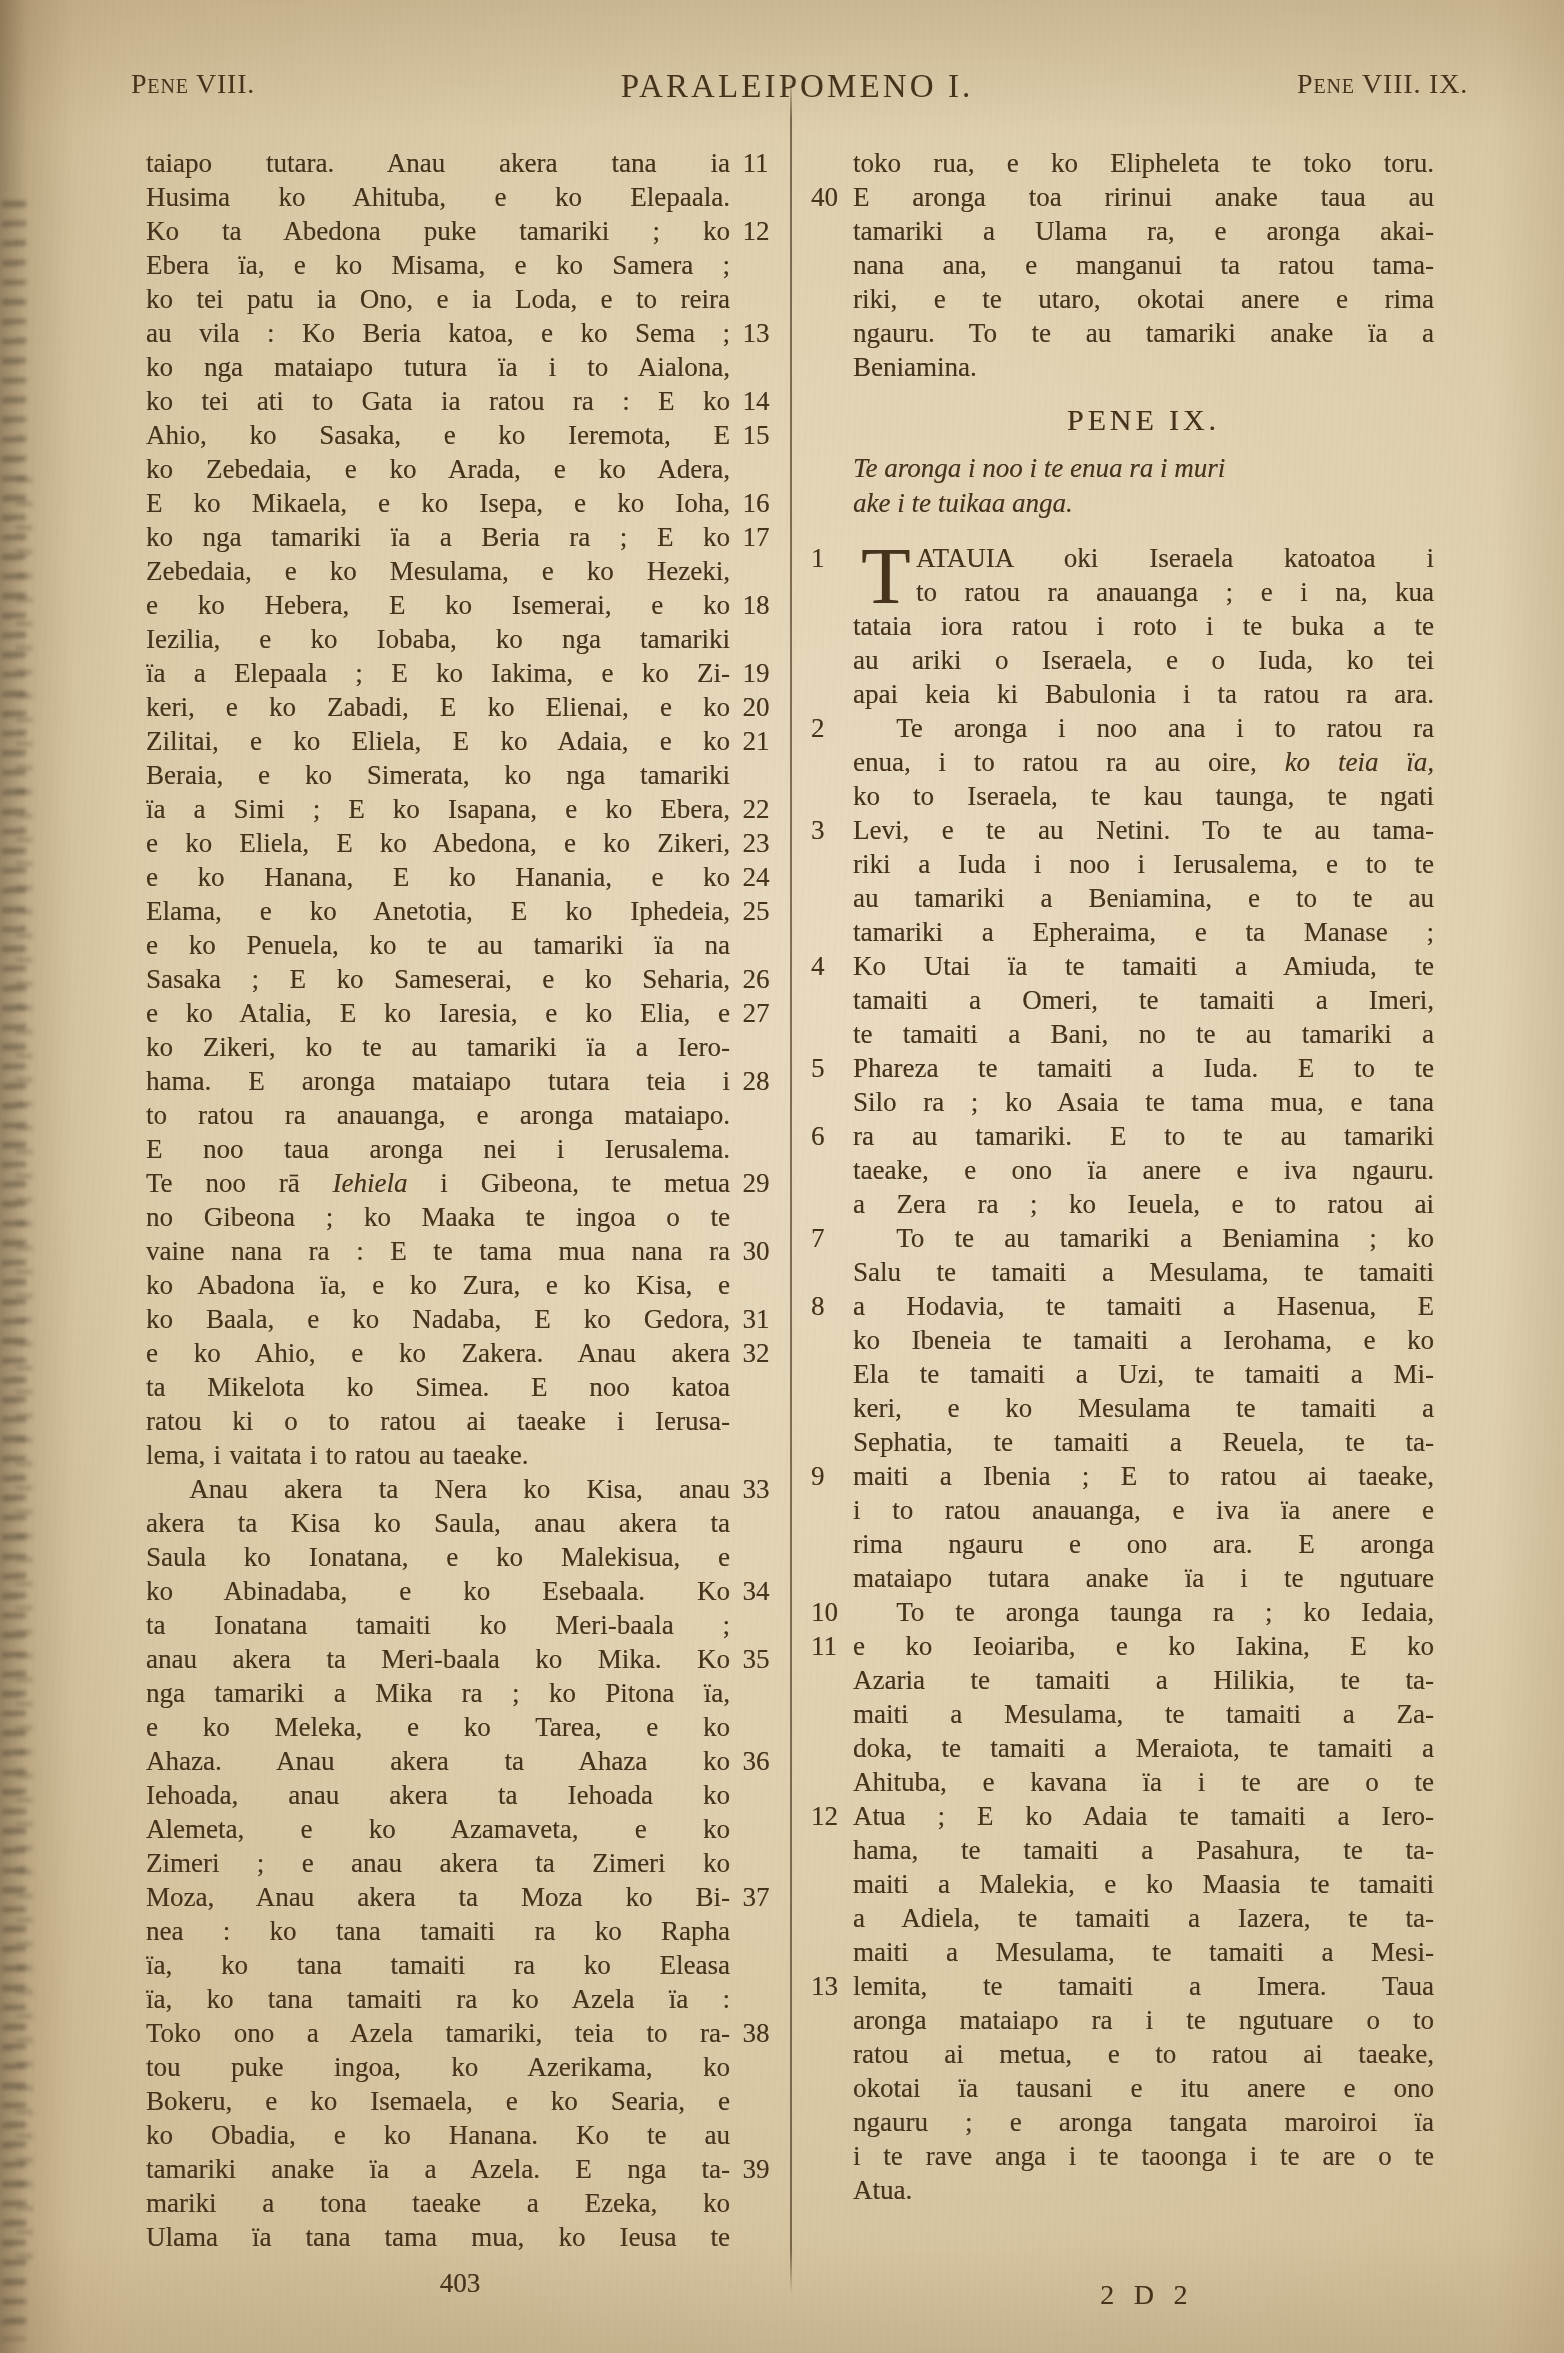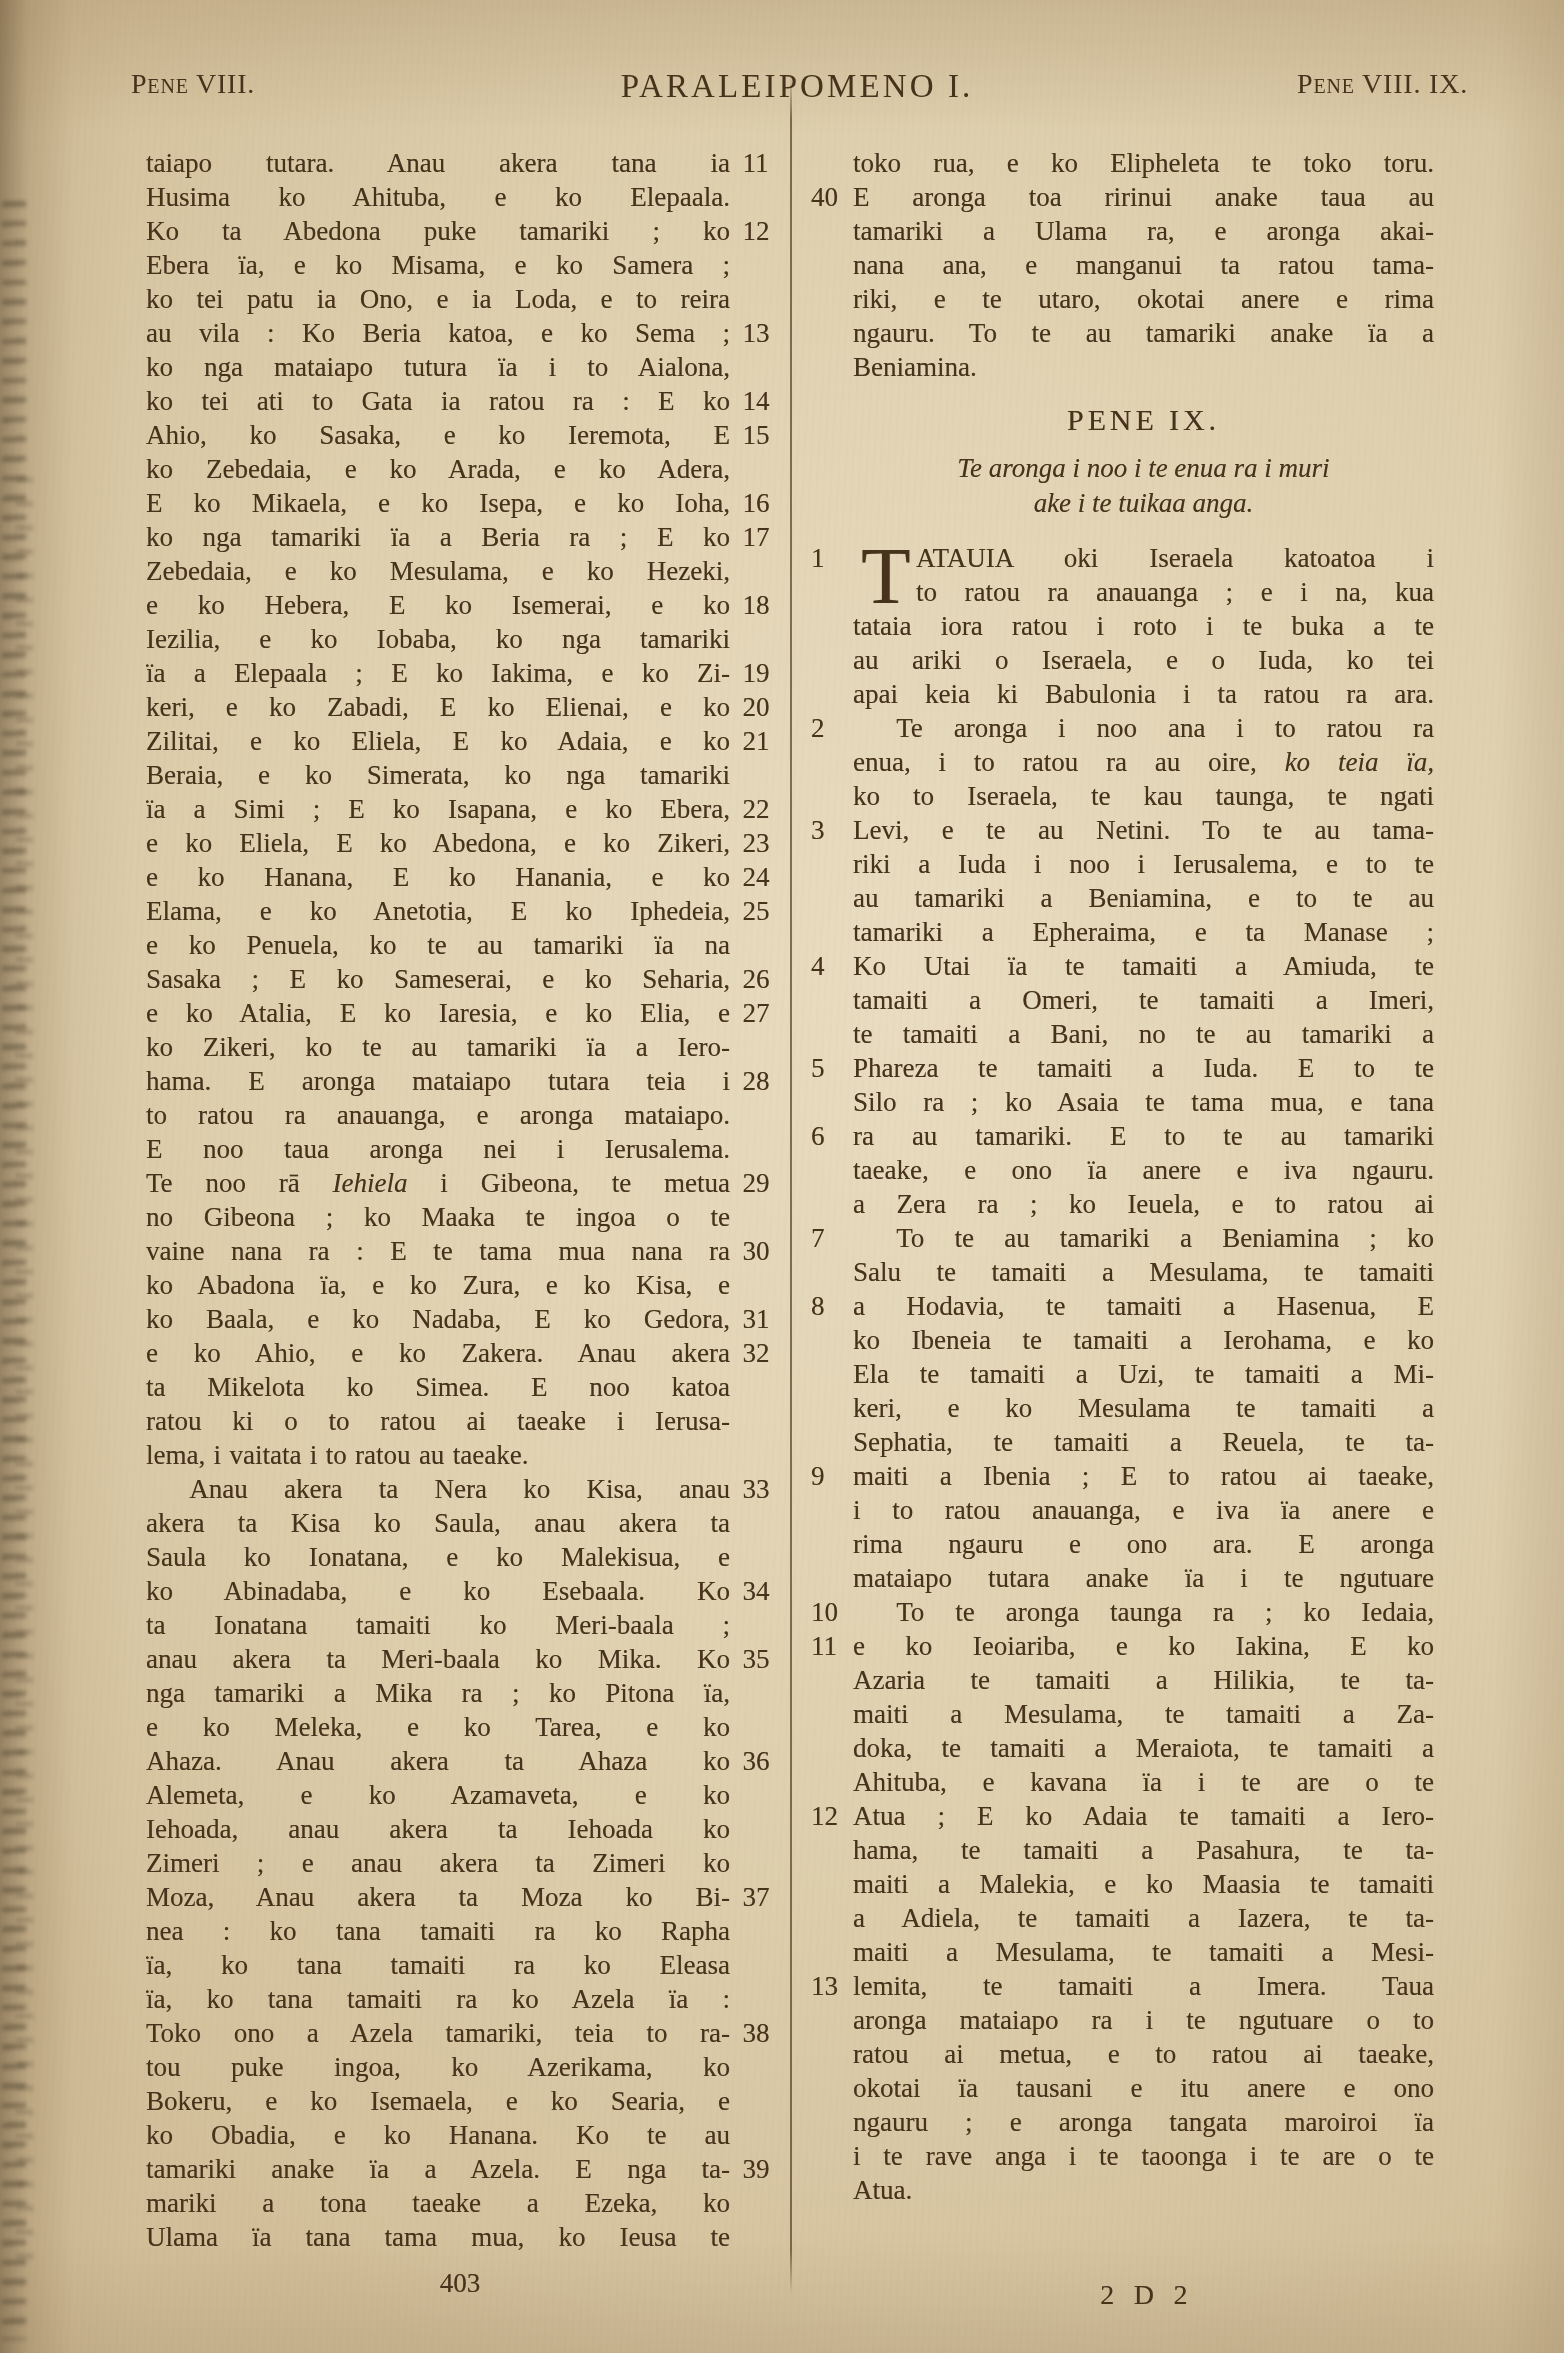--- a/index.html
+++ b/index.html
@@ -42,21 +42,21 @@
     text-shadow:0.2px 0.2px 0.4px rgba(73,52,30,.45);}
   .txt.end{text-align-last:left;}
   .txt.ind{text-indent:1.6em;}
   .num{font-size:27px;line-height:34px;text-shadow:0.2px 0.2px 0.4px rgba(73,52,30,.45);}
   .row-l .num{padding-left:12.5px;}
   .row-r .num{padding-left:3.1px;}
 
   .chapter-heading{margin:15.6px 0 0 45px;width:581px;text-align:center;
     font-size:30px;line-height:39px;letter-spacing:3.9px;
     text-shadow:0.2px 0.2px 0.4px rgba(73,52,30,.45);}
-  .chapter-subtitle{margin:12.5px 0 0 45px;width:581px;text-align:center;
+  .chapter-subtitle{margin:12.5px 0 0 45px;width:581px;text-align:left;
     font-style:italic;font-size:27px;line-height:35px;
     text-shadow:0.2px 0.2px 0.4px rgba(73,52,30,.45);}
   .drop-wrap{position:relative;margin-top:20.3px;}
   .cap{position:absolute;left:53px;top:-1.6px;font-size:81px;line-height:72px;
     text-shadow:0.4px 0.4px 0.6px rgba(73,52,30,.5);}
   .txt.vdrop{padding-left:63px;}
   .txt i, .txt em{font-style:italic;margin-top:41px;}
 
   .page-num{position:absolute;left:460px;top:2268px;transform:translateX(-50%);
     font-size:27px;text-shadow:0.2px 0.2px 0.4px rgba(73,52,30,.45);text-align:right;}
@@ -266,25 +266,25 @@
       </div>
       <div class="row row-l">
         <span class="txt">e ko Meleka, e ko Tarea, e ko</span>
         <span class="num"></span>
       </div>
       <div class="row row-l">
         <span class="txt">Ahaza.  Anau akera ta Ahaza ko</span>
         <span class="num">36</span>
       </div>
       <div class="row row-l">
+        <span class="txt">Iehoada, anau akera ta Iehoada ko</span>
+        <span class="num"></span>
+      </div>
+      <div class="row row-l">
         <span class="txt">Alemeta, e ko Azamaveta, e ko</span>
-        <span class="num"></span>
-      </div>
-      <div class="row row-l">
-        <span class="txt">Iehoada, anau akera ta Iehoada ko</span>
         <span class="num"></span>
       </div>
       <div class="row row-l">
         <span class="txt">Zimeri ; e anau akera ta Zimeri ko</span>
         <span class="num"></span>
       </div>
       <div class="row row-l">
         <span class="txt">Moza, Anau akera ta Moza ko Bi-</span>
         <span class="num">37</span>
       </div>

